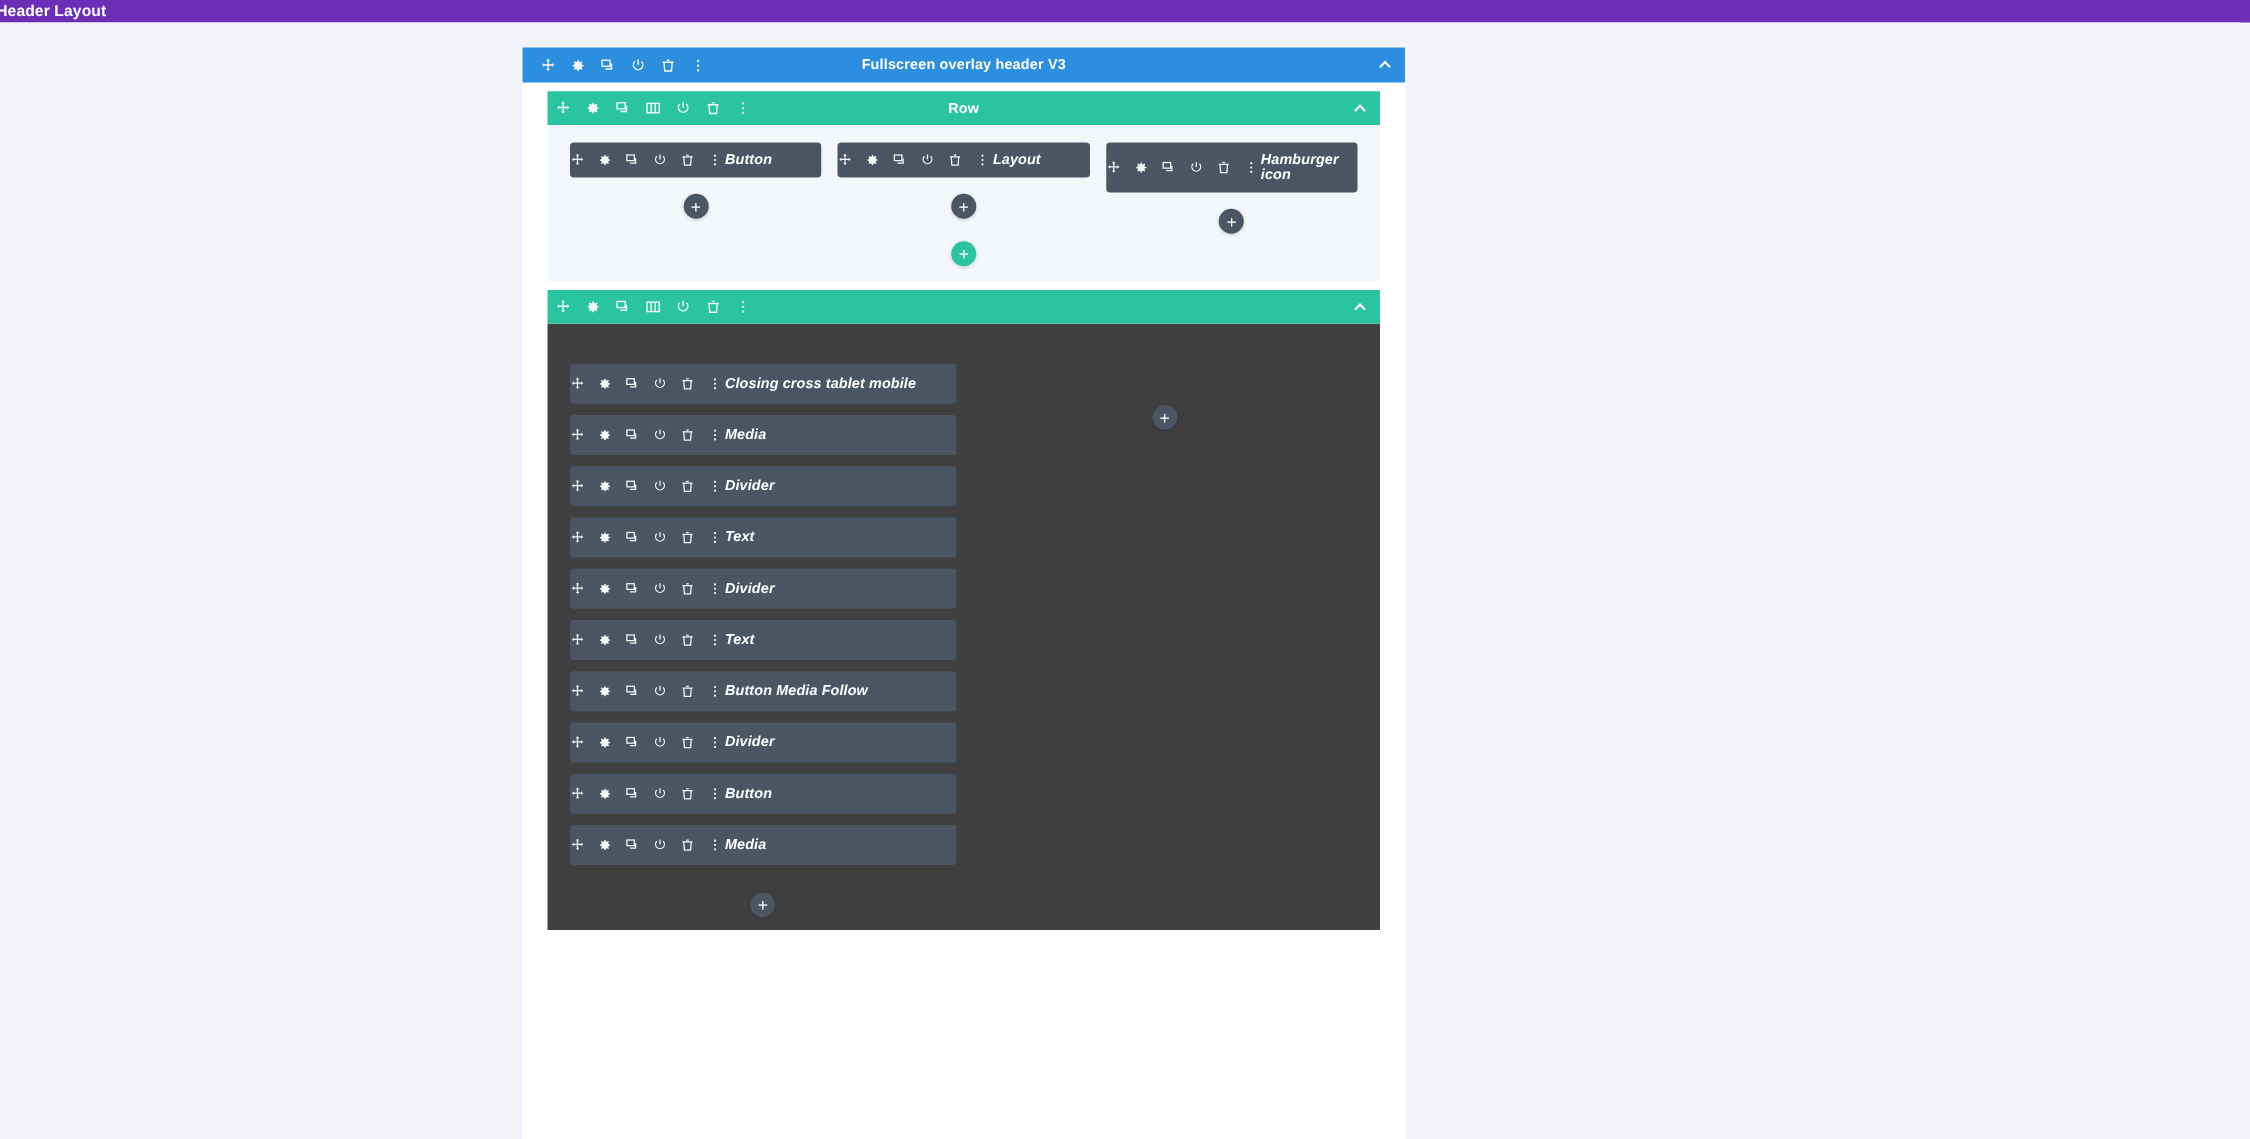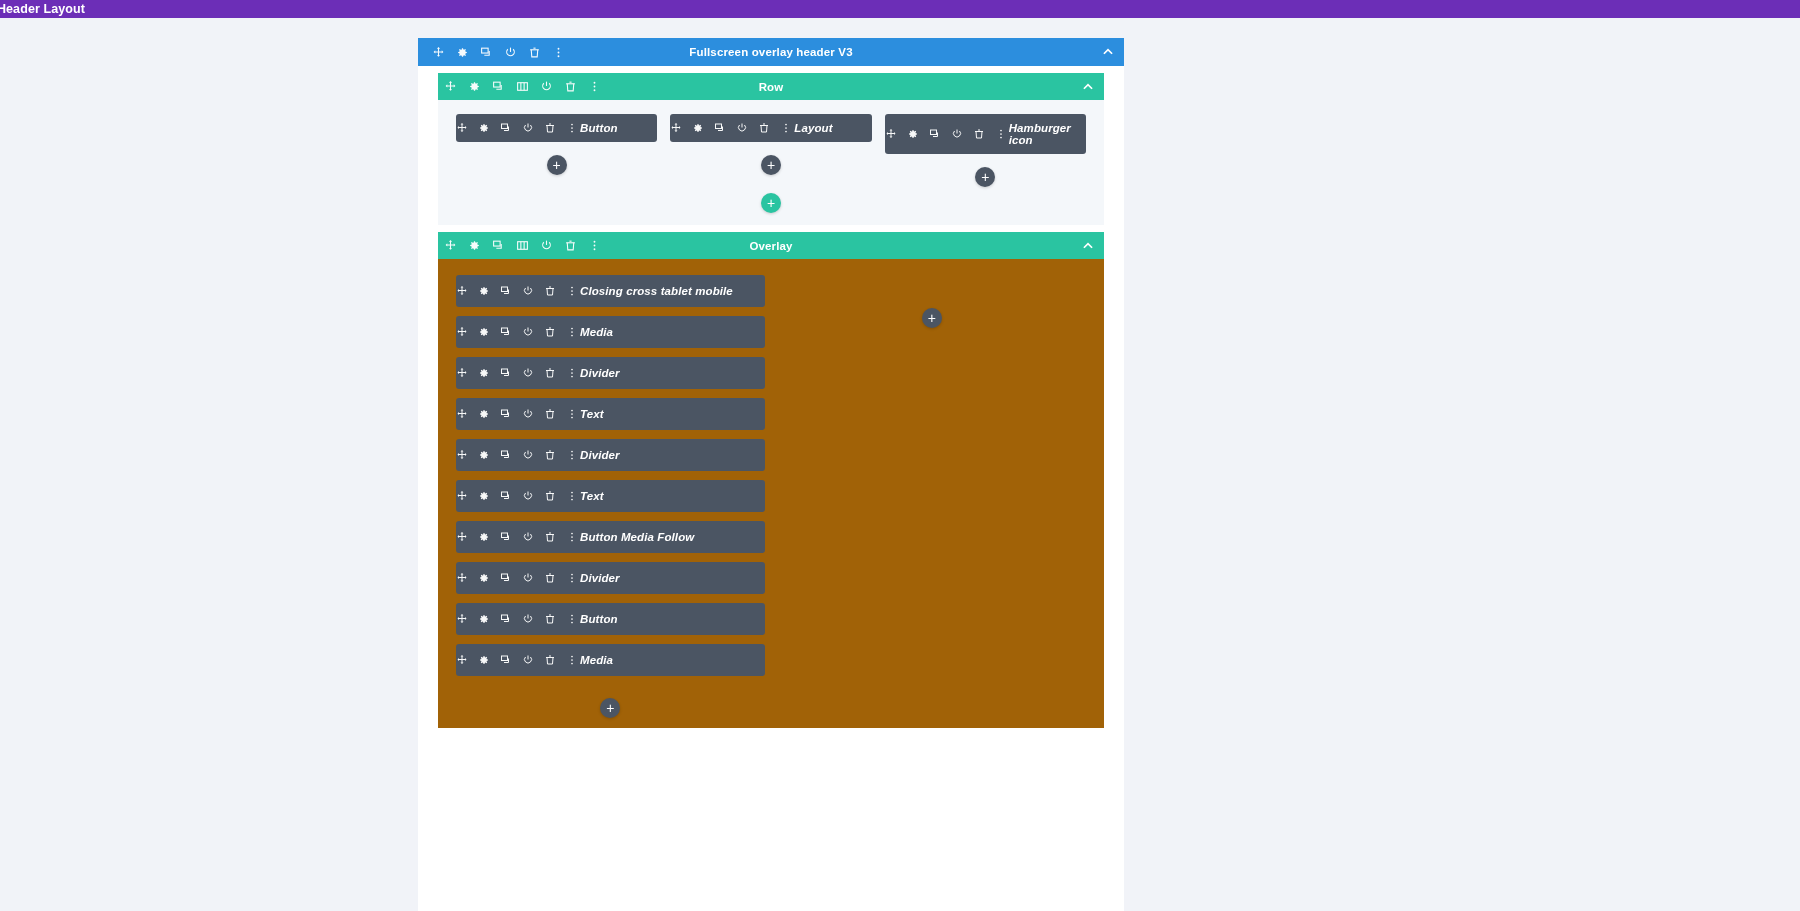--- a/index.html
+++ b/index.html
@@ -150,22 +150,22 @@
   .plus-wrap { margin-top: 13px; }
   .plus.teal { background: #2ac4a1; }
 
   .row-plus-center {
     display: flex; justify-content: center;
     margin-top: 6px; margin-bottom: 4px;
   }
 
   
   .overlay-body {
-    background: #a16207;
-    padding: 16px 18px 10px 18px;
+    background: #404040;
+    padding: 32px 18px 10px 18px;
     display: flex;
     gap: 13px;
   }
   .overlay-col-left {
     flex: 1;
     display: flex; flex-direction: column;
     align-items: center;
     gap: 9px;
   }
   .overlay-col-right {
@@ -479,21 +479,20 @@
                 </svg>
               </span>
             <span class="ic">
                 <svg width="13" height="13" viewBox="0 0 24 24" fill="currentColor">
                   <circle cx="12" cy="5" r="1.7"></circle>
                   <circle cx="12" cy="12" r="1.7"></circle>
                   <circle cx="12" cy="19" r="1.7"></circle>
                 </svg>
               </span>
           </div>
-          <div class="bar-title">Overlay</div>
           <div class="bar-chevron">
               <svg width="14" height="14" viewBox="0 0 24 24" fill="none" stroke="currentColor" stroke-width="3">
                 <path d="M5 15l7-7 7 7"></path>
               </svg>
             </div>
         </div>
 
         <div class="overlay-body">
           <div class="overlay-col-left" id="overlay-modules">
 

